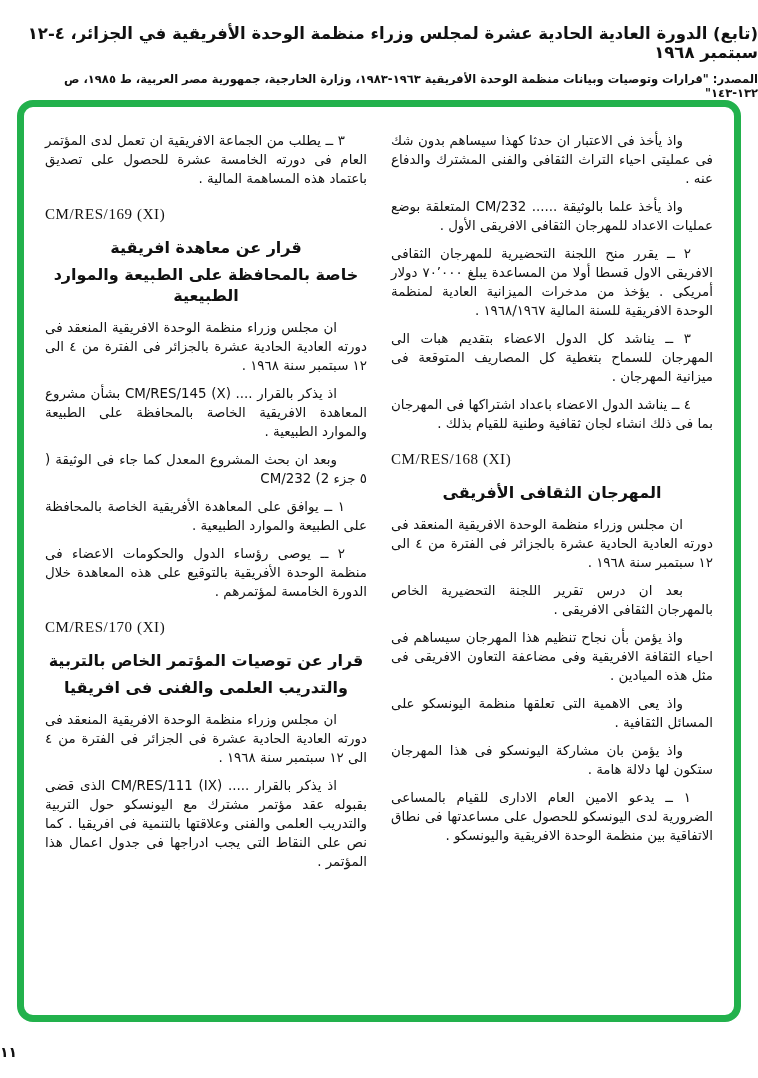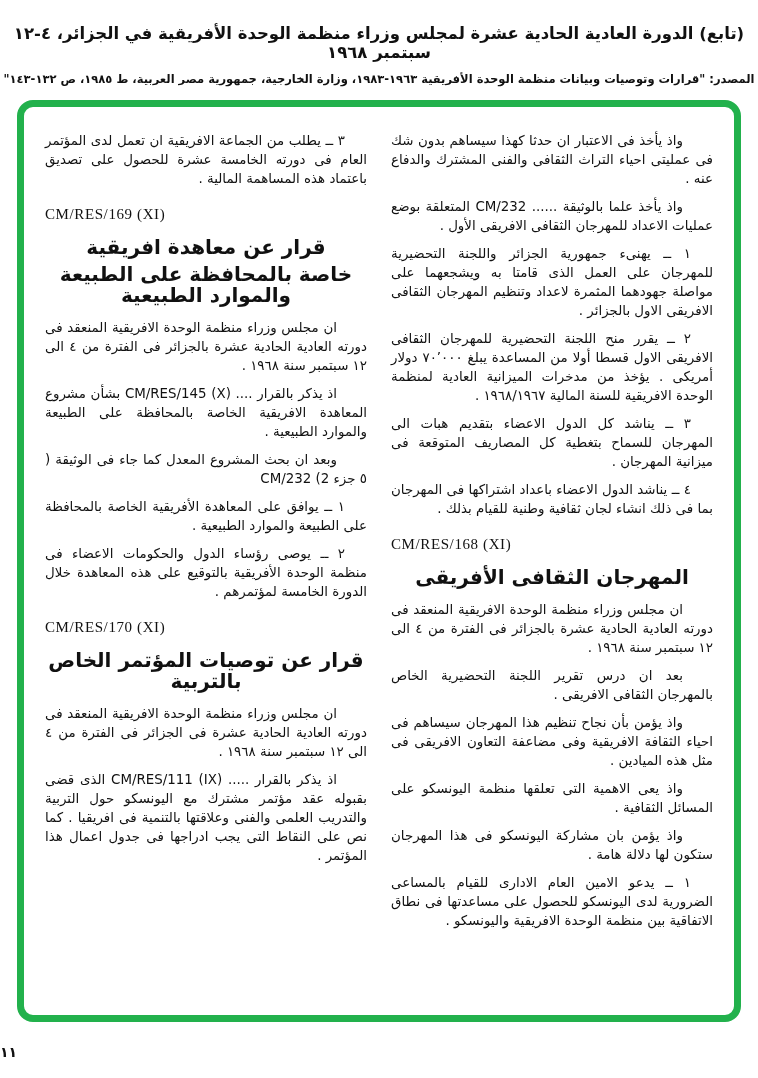--- a/index.html
+++ b/index.html
@@ -4,21 +4,21 @@
 <style>
   html, body { margin: 0; padding: 0; background: #ffffff; }
   body {
     width: 758px; height: 1078px; position: relative; overflow: hidden;
     font-family: "DejaVu Sans", sans-serif; color: #111111;
   }
   * { box-sizing: border-box; }
 
   .header {
     position: absolute; top: 24px; left: 0; right: 0;
-    text-align: center; direction: rtl;
+    text-align: right; direction: rtl; padding-left: 14px;
   }
   .header .h1 { font-size: 16.5px; font-weight: bold; letter-spacing: 0; }
   .header .h2 { font-size: 11.5px; font-weight: bold; margin-top: 10px; }
 
   .frame {
     position: absolute; top: 100px; left: 17px;
     width: 724px; height: 922px;
     border: 7px solid #22b14c; border-radius: 16px;
     direction: rtl;
     display: flex; gap: 24px;
@@ -36,21 +36,21 @@
   .clause { text-indent: 22px; }
 
   .code {
     direction: ltr; text-align: left;
     font-family: "Liberation Serif", serif;
     font-size: 15px; letter-spacing: 0.6px;
     margin: 18px 0 12px 0;
   }
   .heading {
     text-align: center; font-weight: bold;
-    font-size: 20px; line-height: 21px;
+    font-size: 16px; line-height: 21px;
     margin: 14px 0 12px 0; text-indent: 0;
   }
   .heading + .heading { margin-top: -6px; }
 
   .pagenum {
     position: absolute; bottom: 18px; left: 0; right: 0;
     text-align: left; font-size: 14px; font-weight: bold; direction: rtl;
   }
 </style>
 </head>
@@ -59,21 +59,20 @@
 <div class="header">
   <div class="h1">(تابع) الدورة العادية الحادية عشرة لمجلس وزراء منظمة الوحدة الأفريقية في الجزائر، ٤-١٢ سبتمبر ١٩٦٨</div>
   <div class="h2">المصدر: "قرارات وتوصيات وبيانات منظمة الوحدة الأفريقية ١٩٦٣-١٩٨٣، وزارة الخارجية، جمهورية مصر العربية، ط ١٩٨٥، ص ١٣٢-١٤٣"</div>
 </div>
 
 <main class="frame">
 
   <section class="col">
     <p class="para">واذ يأخذ فى الاعتبار ان حدثا كهذا سيساهم بدون شك فى عمليتى احياء التراث الثقافى والفنى المشترك والدفاع عنه .</p>
     <p class="para">واذ يأخذ علما بالوثيقة ...... CM/232 المتعلقة بوضع عمليات الاعداد للمهرجان الثقافى الافريقى الأول .</p>
-    <p class="clause">١ ــ يهنىء جمهورية الجزائر واللجنة التحضيرية للمهرجان على العمل الذى قامتا به ويشجعهما على مواصلة جهودهما المثمرة لاعداد وتنظيم المهرجان الثقافى الافريقى الاول بالجزائر .</p>
     <p class="clause">٢ ــ يقرر منح اللجنة التحضيرية للمهرجان الثقافى الافريقى الاول قسطا أولا من المساعدة يبلغ ٧٠٬٠٠٠ دولار أمريكى . يؤخذ من مدخرات الميزانية العادية لمنظمة الوحدة الافريقية للسنة المالية ١٩٦٨/١٩٦٧ .</p>
     <p class="clause">٣ ــ يناشد كل الدول الاعضاء بتقديم هبات الى المهرجان للسماح بتغطية كل المصاريف المتوقعة فى ميزانية المهرجان .</p>
     <p class="clause">٤ ــ يناشد الدول الاعضاء باعداد اشتراكها فى المهرجان بما فى ذلك انشاء لجان ثقافية وطنية للقيام بذلك .</p>
     <p class="code">CM/RES/168 (XI)</p>
     <p class="heading">المهرجان الثقافى الأفريقى</p>
     <p class="para">ان مجلس وزراء منظمة الوحدة الافريقية المنعقد فى دورته العادية الحادية عشرة بالجزائر فى الفترة من ٤ الى ١٢ سبتمبر سنة ١٩٦٨ .</p>
     <p class="para">بعد ان درس تقرير اللجنة التحضيرية الخاص بالمهرجان الثقافى الافريقى .</p>
     <p class="para">واذ يؤمن بأن نجاح تنظيم هذا المهرجان سيساهم فى احياء الثقافة الافريقية وفى مضاعفة التعاون الافريقى فى مثل هذه الميادين .</p>
     <p class="para">واذ يعى الاهمية التى تعلقها منظمة اليونسكو على المسائل الثقافية .</p>
     <p class="para">واذ يؤمن بان مشاركة اليونسكو فى هذا المهرجان ستكون لها دلالة هامة .</p>
@@ -85,19 +84,20 @@
     <p class="code">CM/RES/169 (XI)</p>
     <p class="heading">قرار عن معاهدة افريقية</p>
     <p class="heading">خاصة بالمحافظة على الطبيعة والموارد الطبيعية</p>
     <p class="para">ان مجلس وزراء منظمة الوحدة الافريقية المنعقد فى دورته العادية الحادية عشرة بالجزائر فى الفترة من ٤ الى ١٢ سبتمبر سنة ١٩٦٨ .</p>
     <p class="para">اذ يذكر بالقرار .... CM/RES/145 (X) بشأن مشروع المعاهدة الافريقية الخاصة بالمحافظة على الطبيعة والموارد الطبيعية .</p>
     <p class="para">وبعد ان بحث المشروع المعدل كما جاء فى الوثيقة ( ٥ جزء CM/232 (2</p>
     <p class="clause">١ ــ يوافق على المعاهدة الأفريقية الخاصة بالمحافظة على الطبيعة والموارد الطبيعية .</p>
     <p class="clause">٢ ــ يوصى رؤساء الدول والحكومات الاعضاء فى منظمة الوحدة الأفريقية بالتوقيع على هذه المعاهدة خلال الدورة الخامسة لمؤتمرهم .</p>
     <p class="code">CM/RES/170 (XI)</p>
     <p class="heading">قرار عن توصيات المؤتمر الخاص بالتربية</p>
+    <p class="heading">والتدريب العلمى والفنى فى افريقيا</p>
     <p class="para">ان مجلس وزراء منظمة الوحدة الافريقية المنعقد فى دورته العادية الحادية عشرة فى الجزائر فى الفترة من ٤ الى ١٢ سبتمبر سنة ١٩٦٨ .</p>
     <p class="para">اذ يذكر بالقرار ..... CM/RES/111 (IX) الذى قضى بقبوله عقد مؤتمر مشترك مع اليونسكو حول التربية والتدريب العلمى والفنى وعلاقتها بالتنمية فى افريقيا . كما نص على النقاط التى يجب ادراجها فى جدول اعمال هذا المؤتمر .</p>
   </section>
 
 </main>
 
 <div class="pagenum">١١</div>
 
 </body></html>

